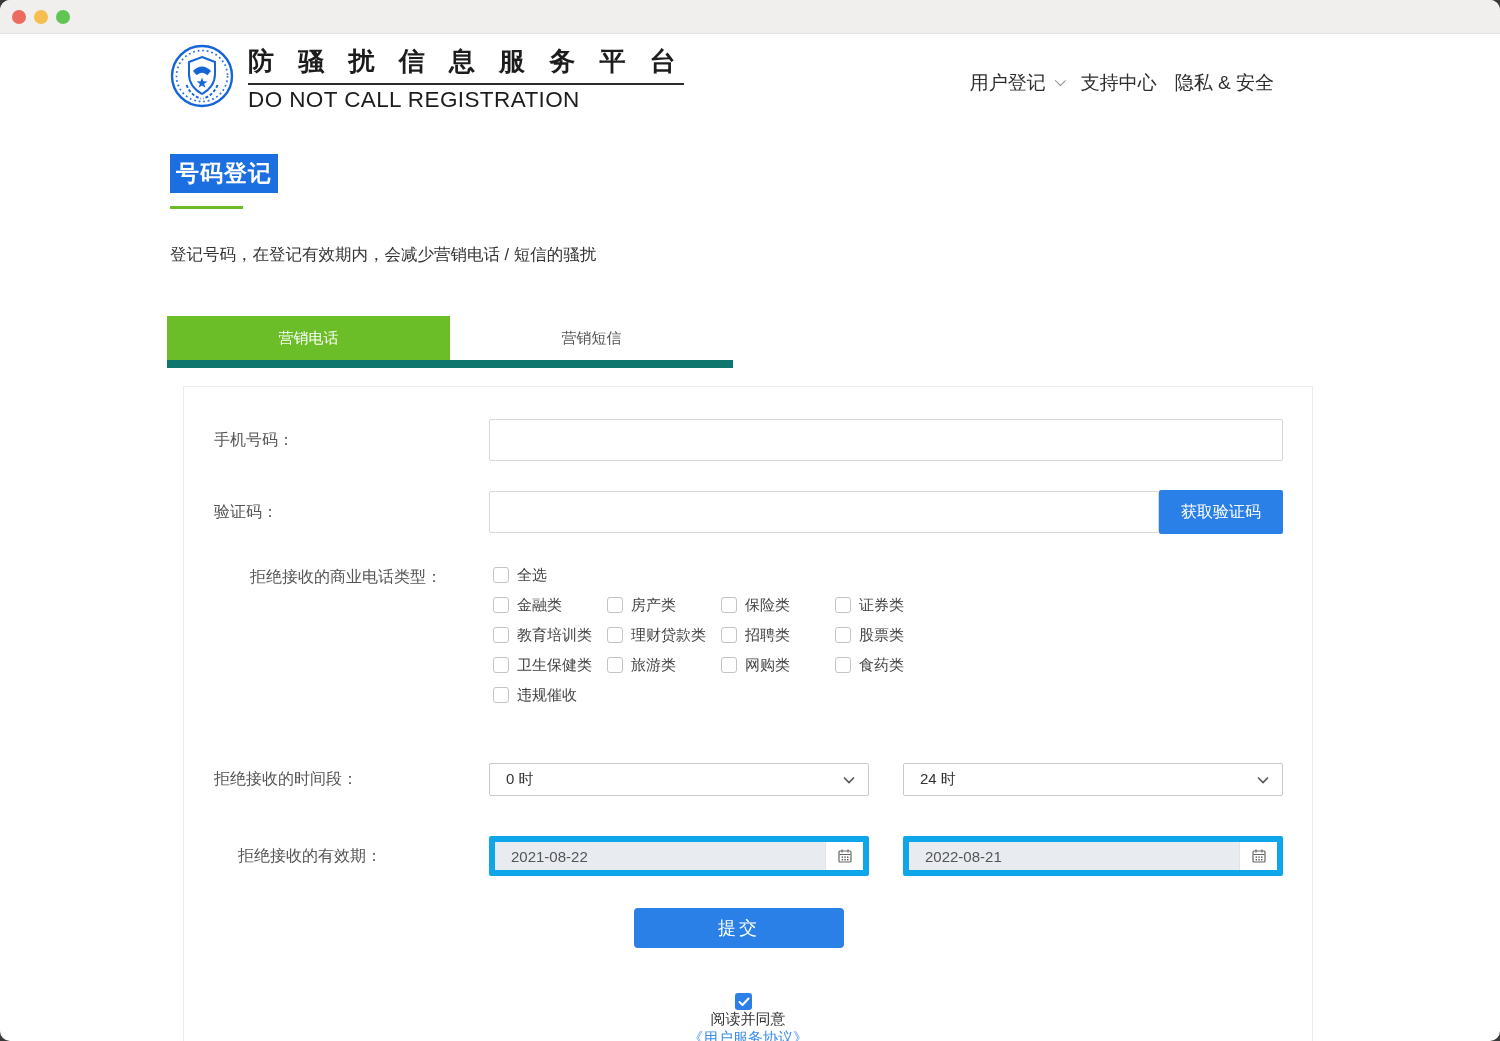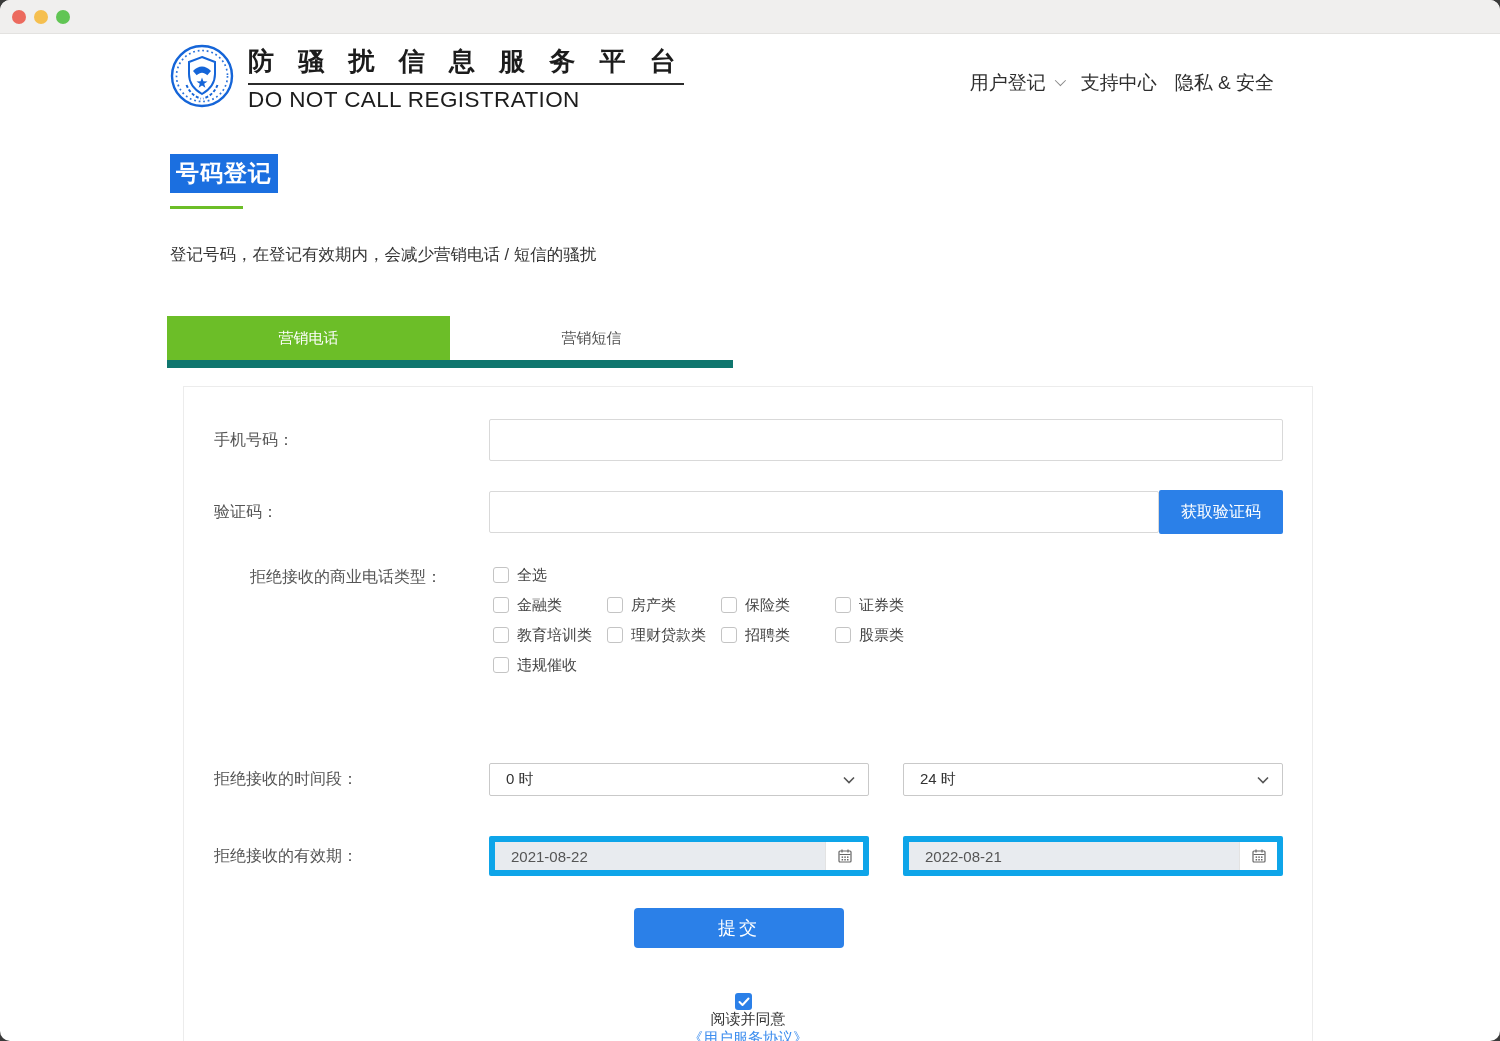--- a/index.html
+++ b/index.html
@@ -56,21 +56,21 @@
   
   .card {
     position:absolute; left:183px; top:386px; width:1130px; height:700px;
     background:#fff; border:1px solid #ececec;
   }
   .row-label { position:absolute; left:30px; width:272px; color:#555; font-size:16px; display:flex; align-items:center; }
   .lbl-phone { top:32px;  height:42px; }
   .lbl-code  { top:104px; height:42px; }
   .lbl-cat   { top:178px; height:22px; align-items:flex-start; padding-top:2px;margin-left:36px; }
   .lbl-time  { top:376px; height:33px; }
-  .lbl-valid { top:449px; height:40px; }
+  .lbl-valid { top:449px; height:40px;margin-left:24px; }
 
   .text-input {
     position:absolute; height:42px; border:1px solid #d9d9d9; border-radius:2px;
     font-size:16px; padding:0 12px; color:#333; outline:none; background:#fff;
     font-family:"Liberation Sans","DejaVu Sans",sans-serif;
   }
   .input-phone { left:305px; top:32px;  width:794px; }
   .input-code  { left:305px; top:104px; width:670px; }
   .btn-getcode {
     position:absolute; left:975px; top:103px; width:124px; height:44px;
@@ -223,20 +223,38 @@
           <span class="cb-box"></span>
           <span class="cb-label">理财贷款类</span>
         </span>
         <span class="cb-item">
           <span class="cb-box"></span>
           <span class="cb-label">招聘类</span>
         </span>
         <span class="cb-item wide">
           <span class="cb-box"></span>
           <span class="cb-label">股票类</span>
+        </span>
+      </div>
+      <div class="cat-row">
+        <span class="cb-item">
+          <span class="cb-box"></span>
+          <span class="cb-label">卫生保健类</span>
+        </span>
+        <span class="cb-item">
+          <span class="cb-box"></span>
+          <span class="cb-label">旅游类</span>
+        </span>
+        <span class="cb-item">
+          <span class="cb-box"></span>
+          <span class="cb-label">网购类</span>
+        </span>
+        <span class="cb-item wide">
+          <span class="cb-box"></span>
+          <span class="cb-label">食药类</span>
         </span>
       </div>
       <div class="cat-row">
         <span class="cb-item wide">
           <span class="cb-box"></span>
           <span class="cb-label">违规催收</span>
         </span>
       </div>
     </div>
 

